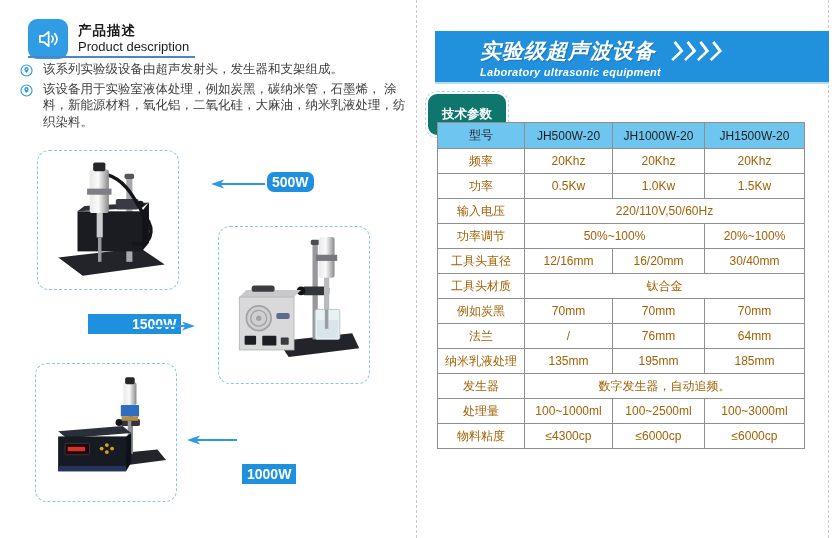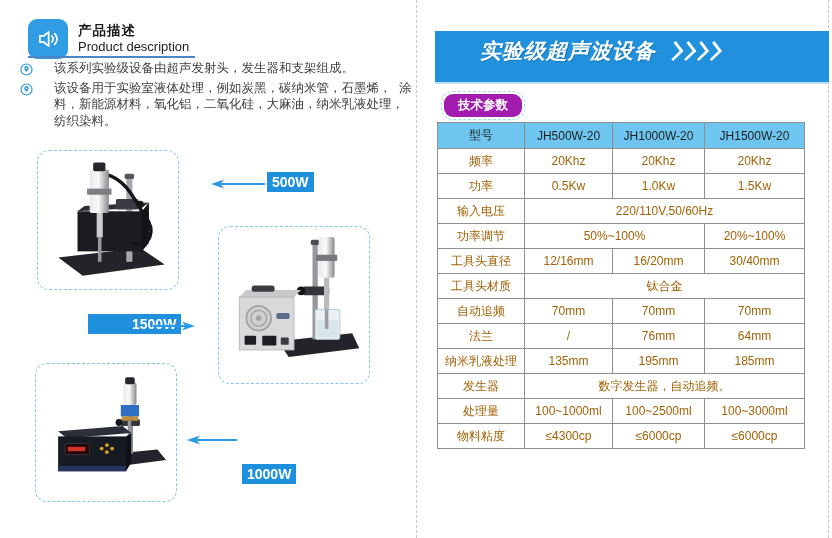--- a/index.html
+++ b/index.html
@@ -10,42 +10,42 @@
 
   
   .desc-icon { position:absolute; left:28px; top:19px; width:40px; height:40px;
                background:#2f9ce4; border-radius:9px; display:flex; align-items:center; justify-content:center; }
   .desc-titles { position:absolute; left:78px; top:23px; color:#1c1c1c; }
   .t-zh { font-size:13.5px; font-weight:bold; line-height:16px; letter-spacing:1px; }
   .t-en { font-size:13px; line-height:16px; }
   .desc-underline { position:absolute; left:28px; top:56px; width:167px; height:2px; background:#4a86c8; }
 
   .bullets { position:absolute; left:20px; top:61px; width:396px; }
-  .bullet { display:flex; gap:21px; margin-bottom:3px;font-family:Liberation Mono, monospace; }
+  .bullet { display:flex; gap:10px; margin-bottom:3px; }
   .pin { flex:0 0 13px; width:13px; height:13px; margin-top:2px; }
   .btext { font-size:12.5px; line-height:16.5px; color:#3d3d3d; }
 
   .pbox { position:absolute; border:1px dashed #85c6ef; border-radius:12px; background:#fff;
           display:flex; align-items:center; justify-content:center; padding:8px; }
   .pbox svg { width:100%; height:100%; }
 
   .chip { position:absolute; background:#1e90dd; color:#fff; font-weight:bold;
           font-size:14px; line-height:18px; padding:1px 5px; }
   .arrow { position:absolute; }
 
   
   .banner { position:absolute; left:435px; top:31px; width:394px; height:53px;
             background:#2191dd; border-bottom:2px solid #b8ddf4; color:#fff; padding:6px 0 4px 45px; }
   .banner-titlerow { display:flex; align-items:center; gap:12px; }
   .banner-zh { font-size:21px; font-weight:bold; font-style:italic; letter-spacing:1px;
                text-shadow:1px 1px 0 rgba(0,0,0,0.18); }
   .banner-en { font-size:11px; font-style:italic; font-weight:bold; margin-top:1px; letter-spacing:0.3px; }
 
-  .tech-badge { position:absolute; left:444px; top:94px; background:#a21caf; color:#fff;
-                font-size:12.5px; font-weight:bold; padding:3px 14px; border-radius:9px;
+  .tech-badge { position:absolute; left:428px; top:94px; background:#0f766e; color:#fff;
+                font-size:12.5px; font-weight:bold; padding:12px 14px; border-radius:9px;
                 outline:1px dashed #a8d8f5; outline-offset:2px; }
 
   table.spec { position:absolute; left:437px; top:122px; width:367px;
                border-collapse:collapse; table-layout:fixed; }
   table.spec td { border:1px solid #8f8f8f; background:#fff; text-align:center;
                   font-size:12px; color:#a16207; height:25px; padding:0 2px; }
   table.spec tr.head td { background:#6ec5ef; font-weight:normal; height:26px; color:#1f1f1f; }
 </style>
 </head>
 <body>
@@ -114,21 +114,21 @@
       <rect x="47" y="34" width="28" height="7" fill="#7e7e84"></rect>
       <rect x="58" y="62" width="7" height="28" fill="#caccd0"></rect>
       <rect x="59.5" y="90" width="4" height="28" fill="#97999e"></rect>
     </svg>
   </div>
 
   <svg class="arrow" style="left:210px; top:178px;" width="56" height="12" viewBox="0 0 56 12">
     <path d="M55 6 H9" stroke="#2b99e8" stroke-width="2"></path>
     <path d="M1 6 L14 1.5 L10.5 6 L14 10.5 Z" fill="#2b99e8"></path>
   </svg>
-  <div class="chip" style="left:267px; top:172px;">500W</div>
+  <div class="chip" style="left:267px; top:172px;border-radius:7px;">500W</div>
 
   <div class="pbox" style="left:218px; top:226px; width:152px; height:158px;">
     <svg viewBox="0 0 152 158">
       <defs>
           <linearGradient id="sil2" x1="0" y1="0" x2="1" y2="0">
             <stop offset="0" stop-color="#e8e8e8"></stop>
             <stop offset="0.45" stop-color="#fafafa"></stop>
             <stop offset="1" stop-color="#88888c"></stop>
           </linearGradient>
         </defs>
@@ -207,20 +207,21 @@
       <span class="banner-zh">实验级超声波设备</span>
       <svg width="58" height="22" viewBox="0 0 60 24">
         <g stroke="#fff" stroke-width="3" fill="none" transform="skewX(-8)">
           <path d="M6 2 l9 10 -9 10"></path>
             <path d="M20 2 l9 10 -9 10"></path>
             <path d="M34 2 l9 10 -9 10"></path>
             <path d="M48 2 l9 10 -9 10"></path>
         </g>
       </svg>
     </div>
+    <div class="banner-en">Laboratory ultrasonic equipment</div>
   </div>
 
   <div class="tech-badge">技术参数</div>
 
   <table class="spec">
     <colgroup>
         <col style="width:87px">
         <col style="width:88px">
         <col style="width:92px">
         <col style="width:100px">
@@ -257,21 +258,21 @@
       <td>工具头直径</td>
       <td>12/16mm</td>
       <td>16/20mm</td>
       <td>30/40mm</td>
     </tr>
     <tr>
       <td>工具头材质</td>
       <td colspan="3">钛合金</td>
     </tr>
     <tr>
-      <td>自动追频</td>
+      <td>例如炭黑</td>
       <td>70mm</td>
       <td>70mm</td>
       <td>70mm</td>
     </tr>
     <tr>
       <td>法兰</td>
       <td>/</td>
       <td>76mm</td>
       <td>64mm</td>
     </tr>

